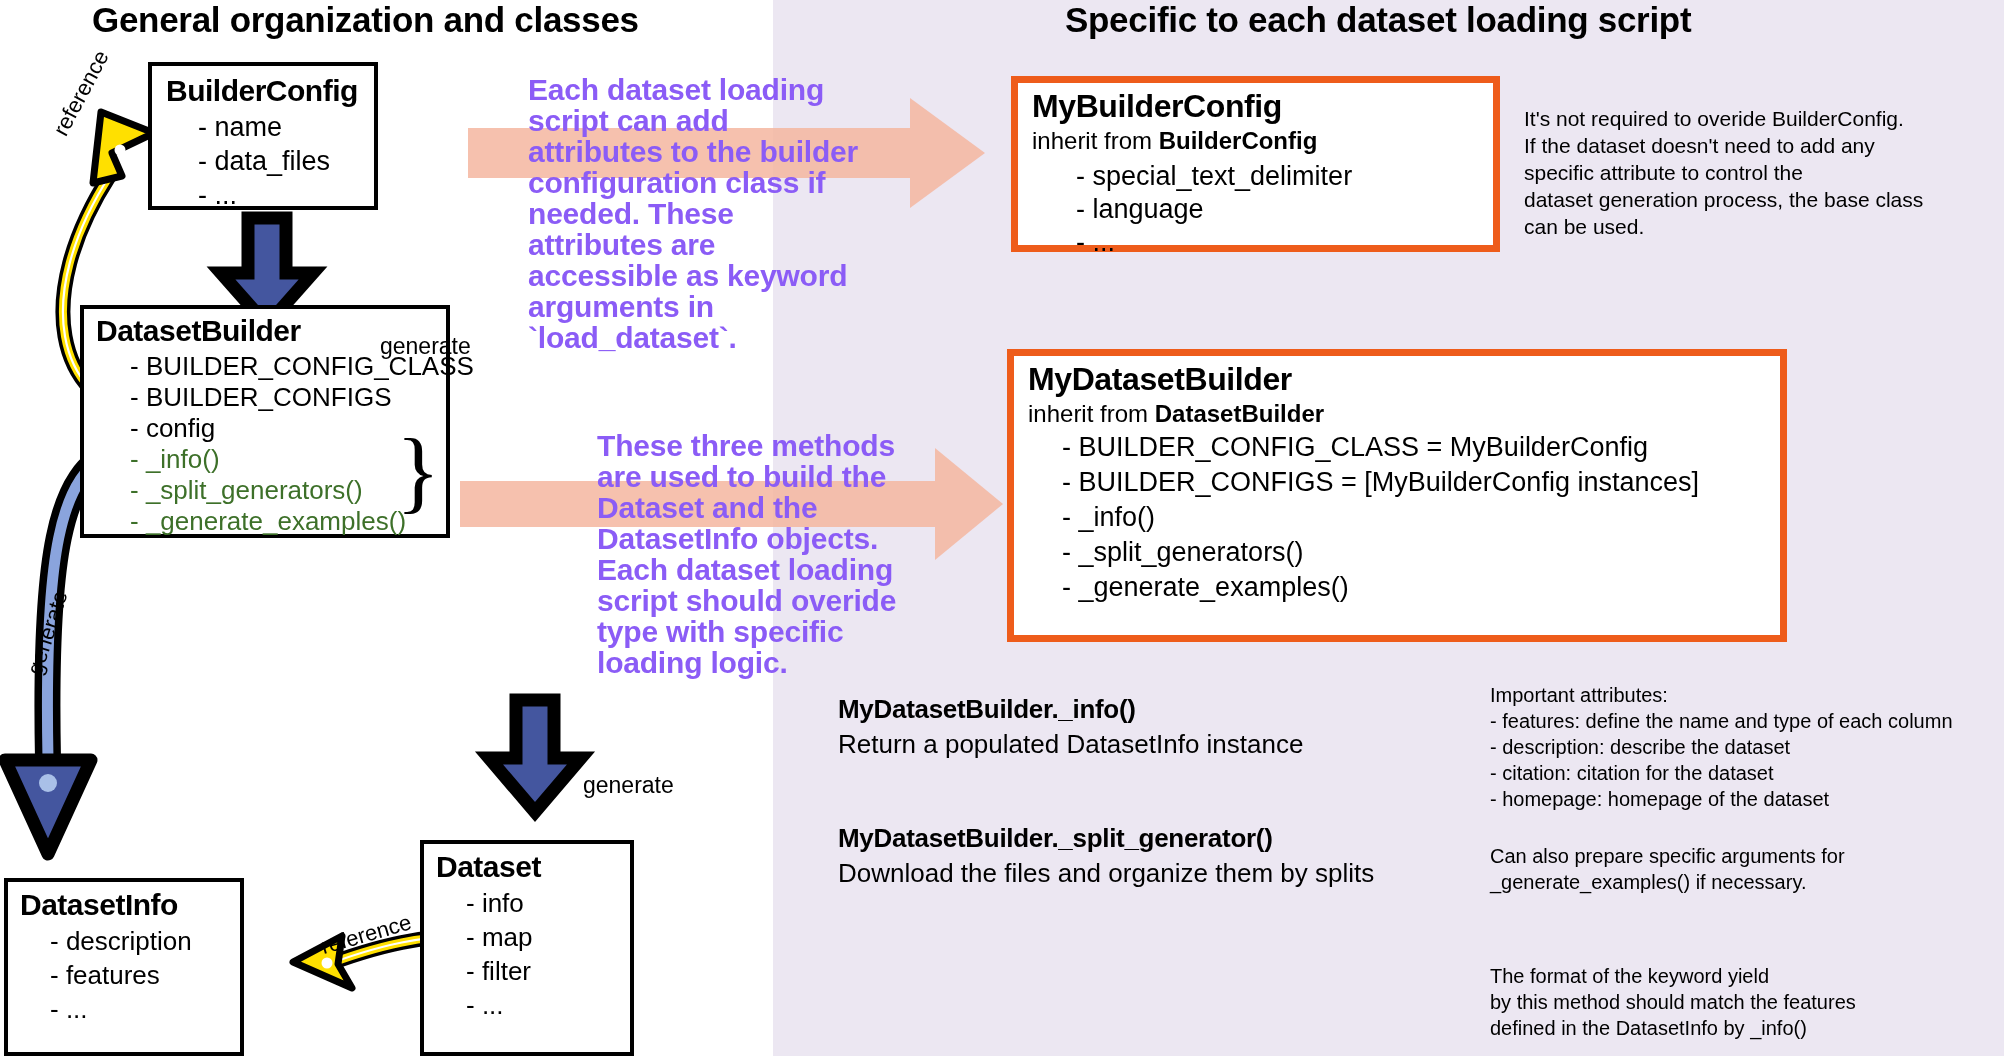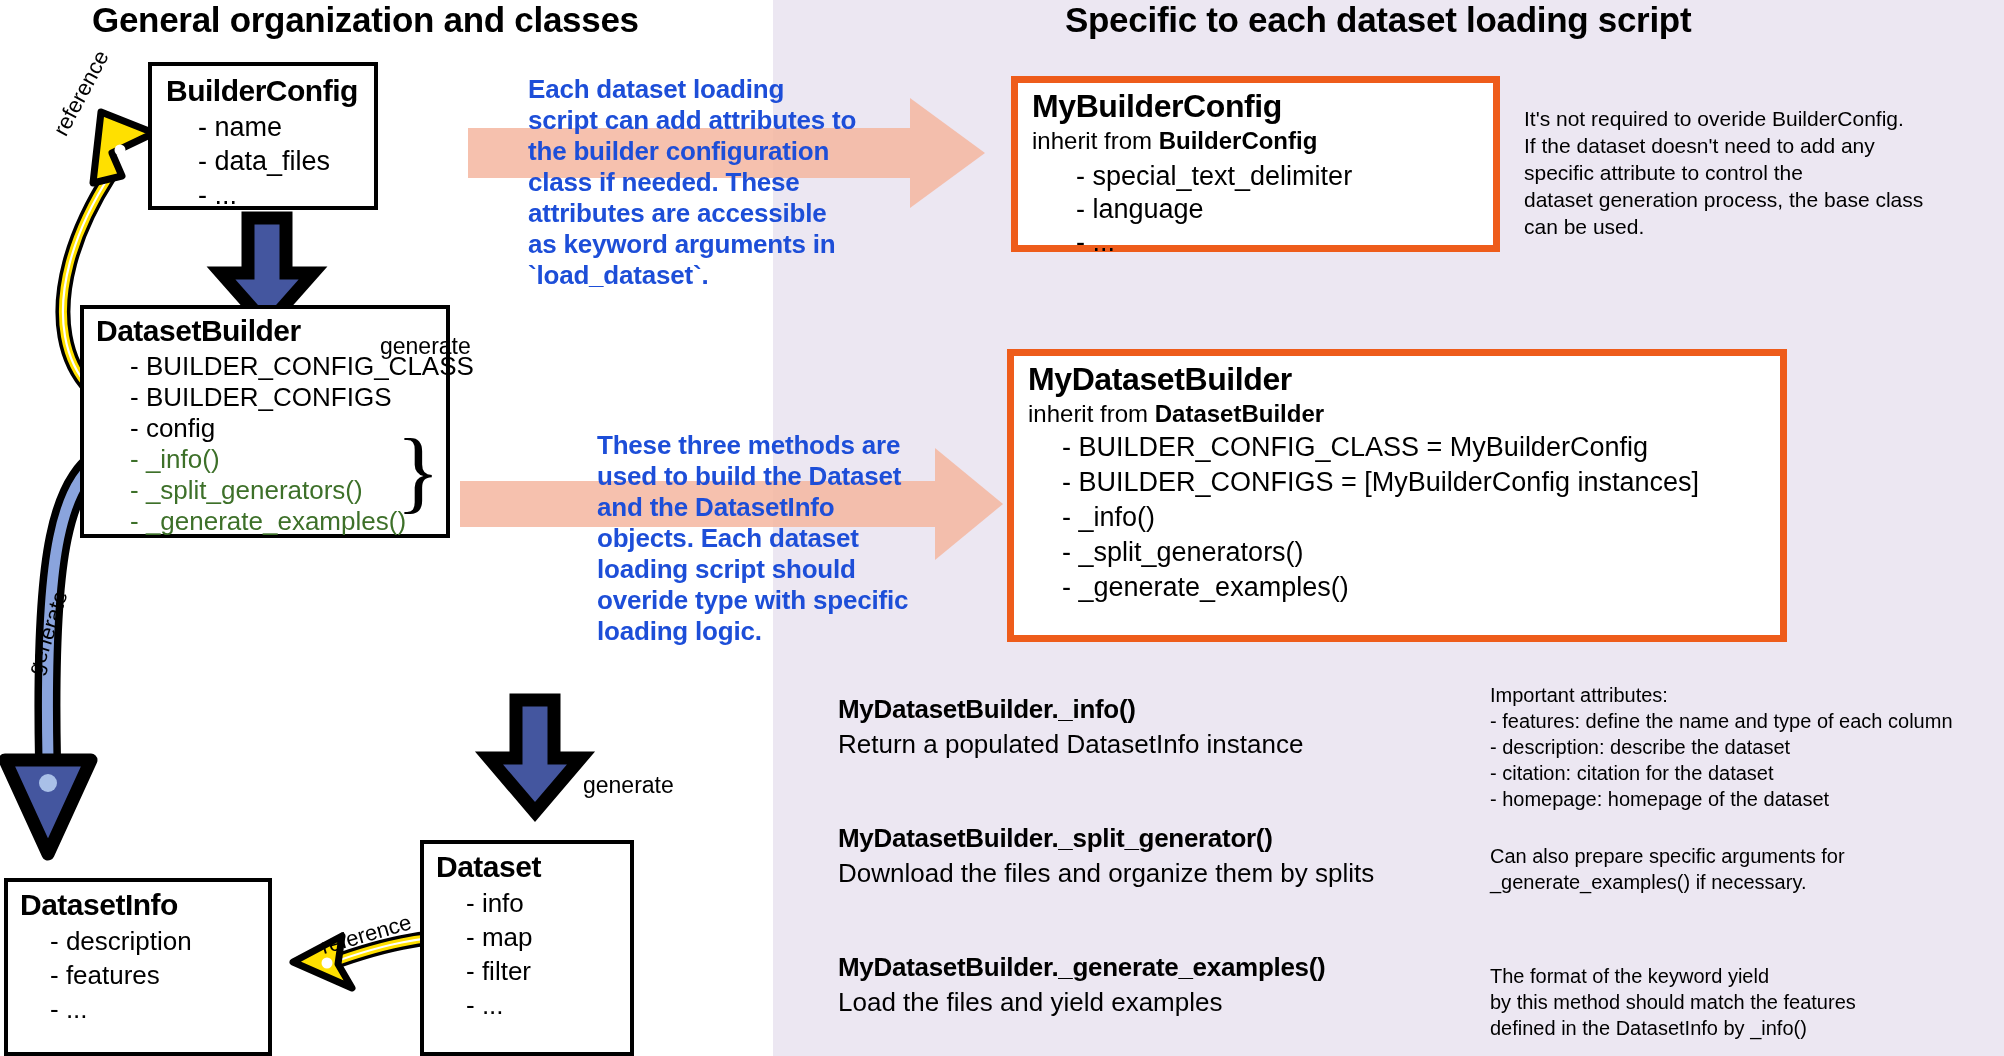--- a/index.html
+++ b/index.html
@@ -56,21 +56,21 @@
   #box-datasetbuilder { left:80px; top:305px; width:370px; height:233px; }
   #box-datasetbuilder .cname { position:absolute; left:12px; top:5px; font-size:30px; }
   #box-datasetbuilder .a0 { position:absolute; left:46px; top:42px;  font-size:26px; }
   #box-datasetbuilder .a1 { position:absolute; left:46px; top:73px;  font-size:26px; }
   #box-datasetbuilder .a2 { position:absolute; left:46px; top:104px; font-size:26px; }
   #box-datasetbuilder .a3 { position:absolute; left:46px; top:135px; font-size:26px; }
   #box-datasetbuilder .a4 { position:absolute; left:46px; top:166px; font-size:26px; }
   #box-datasetbuilder .a5 { position:absolute; left:46px; top:197px; font-size:26px; }
 
   
-  #box-datasetinfo { left:4px; top:878px; width:268px; height:178px; }
+  #box-datasetinfo { left:4px; top:878px; width:240px; height:178px; }
   #box-datasetinfo .cname { position:absolute; left:12px; top:6px; font-size:30px; }
   #box-datasetinfo .a0 { position:absolute; left:42px; top:44px;  font-size:26px; }
   #box-datasetinfo .a1 { position:absolute; left:42px; top:78px;  font-size:26px;text-align:right; }
   #box-datasetinfo .a2 { position:absolute; left:42px; top:112px; font-size:26px; }
 
   
   #box-dataset { left:420px; top:840px; width:214px; height:216px; }
   #box-dataset .cname { position:absolute; left:12px; top:6px; font-size:30px; }
   #box-dataset .a0 { position:absolute; left:42px; top:44px;  font-size:26px; }
   #box-dataset .a1 { position:absolute; left:42px; top:78px;  font-size:26px; }
@@ -94,23 +94,23 @@
   #box-mydatasetbuilder .a0 { position:absolute; left:48px; top:76px;  font-size:27px; }
   #box-mydatasetbuilder .a1 { position:absolute; left:48px; top:111px; font-size:27px; }
   #box-mydatasetbuilder .a2 { position:absolute; left:48px; top:146px; font-size:27px; }
   #box-mydatasetbuilder .a3 { position:absolute; left:48px; top:181px; font-size:27px; }
   #box-mydatasetbuilder .a4 { position:absolute; left:48px; top:216px; font-size:27px; }
   .inherit b { font-weight:bold; }
 
   
   .greenblock {
     position:absolute;
-    color:#1d4ed8;
+    color:#8b5cf6;
     font-weight:bold;
-    font-size:26px;
+    font-size:30px;
     line-height:31px;
     white-space:pre-line;
     letter-spacing:-0.2px;
   }
   #green-top { left:528px; top:74px;  width:330px; }
   #green-mid { left:597px; top:430px; width:320px; }
 
   
   .plaintext {
     position:absolute; color:#000; white-space:pre-line;
@@ -277,24 +277,20 @@
 dataset generation process, the base class
 can be used.</div>
 
   <div class="methodblock" id="method-0">
     <div class="mtitle">MyDatasetBuilder._info()</div>
     <div class="mdesc">Return a populated DatasetInfo instance</div>
   </div>
   <div class="methodblock" id="method-1">
     <div class="mtitle">MyDatasetBuilder._split_generator()</div>
     <div class="mdesc">Download the files and organize them by splits</div>
-  </div>
-  <div class="methodblock" id="method-2">
-    <div class="mtitle">MyDatasetBuilder._generate_examples()</div>
-    <div class="mdesc">Load the files and yield examples</div>
   </div>
 
   <div class="plaintext" id="note-info">Important attributes:
 - features: define the name and type of each column
 - description: describe the dataset
 - citation: citation for the dataset
 - homepage: homepage of the dataset</div>
   <div class="plaintext" id="note-split">Can also prepare specific arguments for
 _generate_examples() if necessary.</div>
   <div class="plaintext" id="note-gen">The format of the keyword yield

